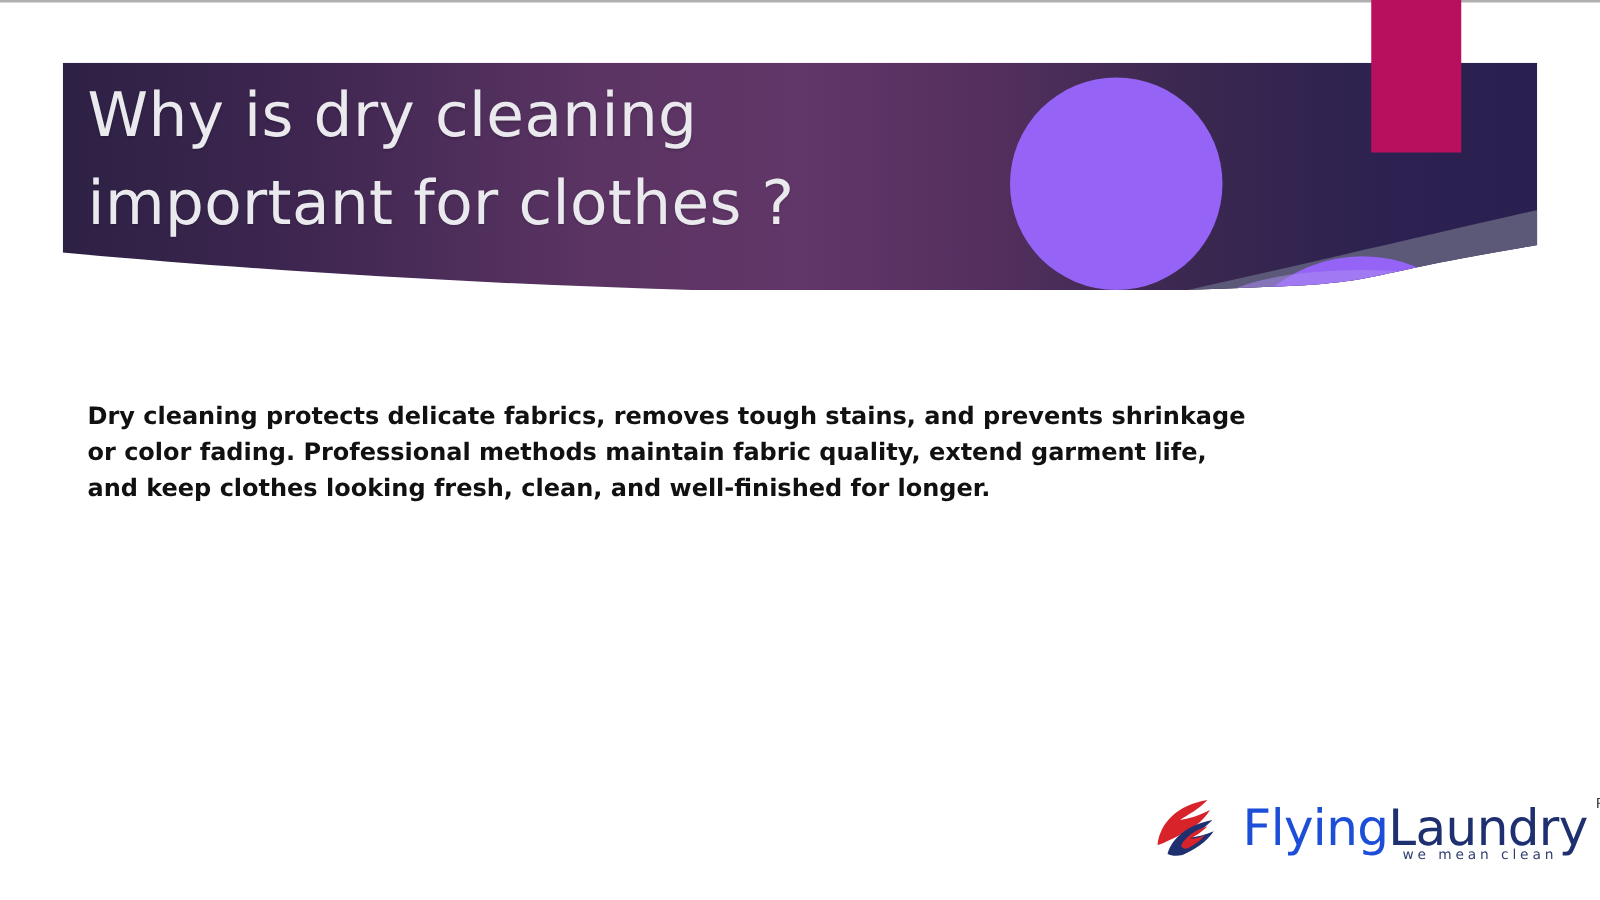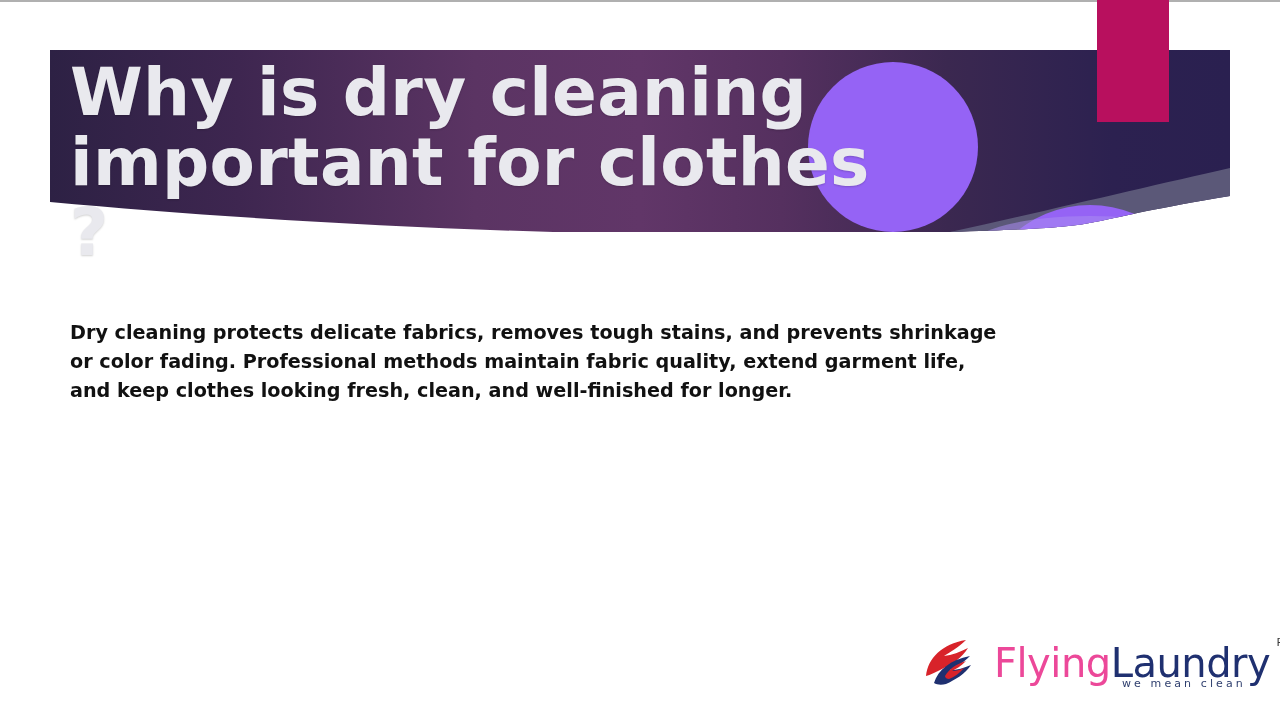--- a/index.html
+++ b/index.html
@@ -61,22 +61,22 @@
   }
 
   
   .slide-title {
     position: absolute;
     left: 70px;
     top: 58px;
     width: 860px;
     z-index: 4;
     color: #e9e9ee;
-    font-size: 66px;
-    font-weight: bold;
+    font-size: 49px;
+    font-weight: normal;
     line-height: 70px;
     letter-spacing: 0.3px;
     white-space: pre-line;
     text-shadow: 0 1px 2px rgba(0,0,0,0.18);
   }
 
   
   .body-copy {
     position: absolute;
     left: 70px;
@@ -109,21 +109,21 @@
     height: 54px;
     display: flex;
     align-items: center;
   }
   .logo-wordmark {
     font-size: 40px;
     line-height: 40px;
     letter-spacing: -0.5px;
     white-space: nowrap;
   }
-  .logo-word-flying { color: #ec4899; }
+  .logo-word-flying { color: #1d4ed8; }
   .logo-word-laundry { color: #1f3070; text-align: right; }
   .logo-tagline {
     position: absolute;
     left: 108px;
     bottom: 0px;
     font-size: 11px;
     letter-spacing: 3.1px;
     color: #30406f;
     white-space: nowrap;
     margin-left: 20px;

